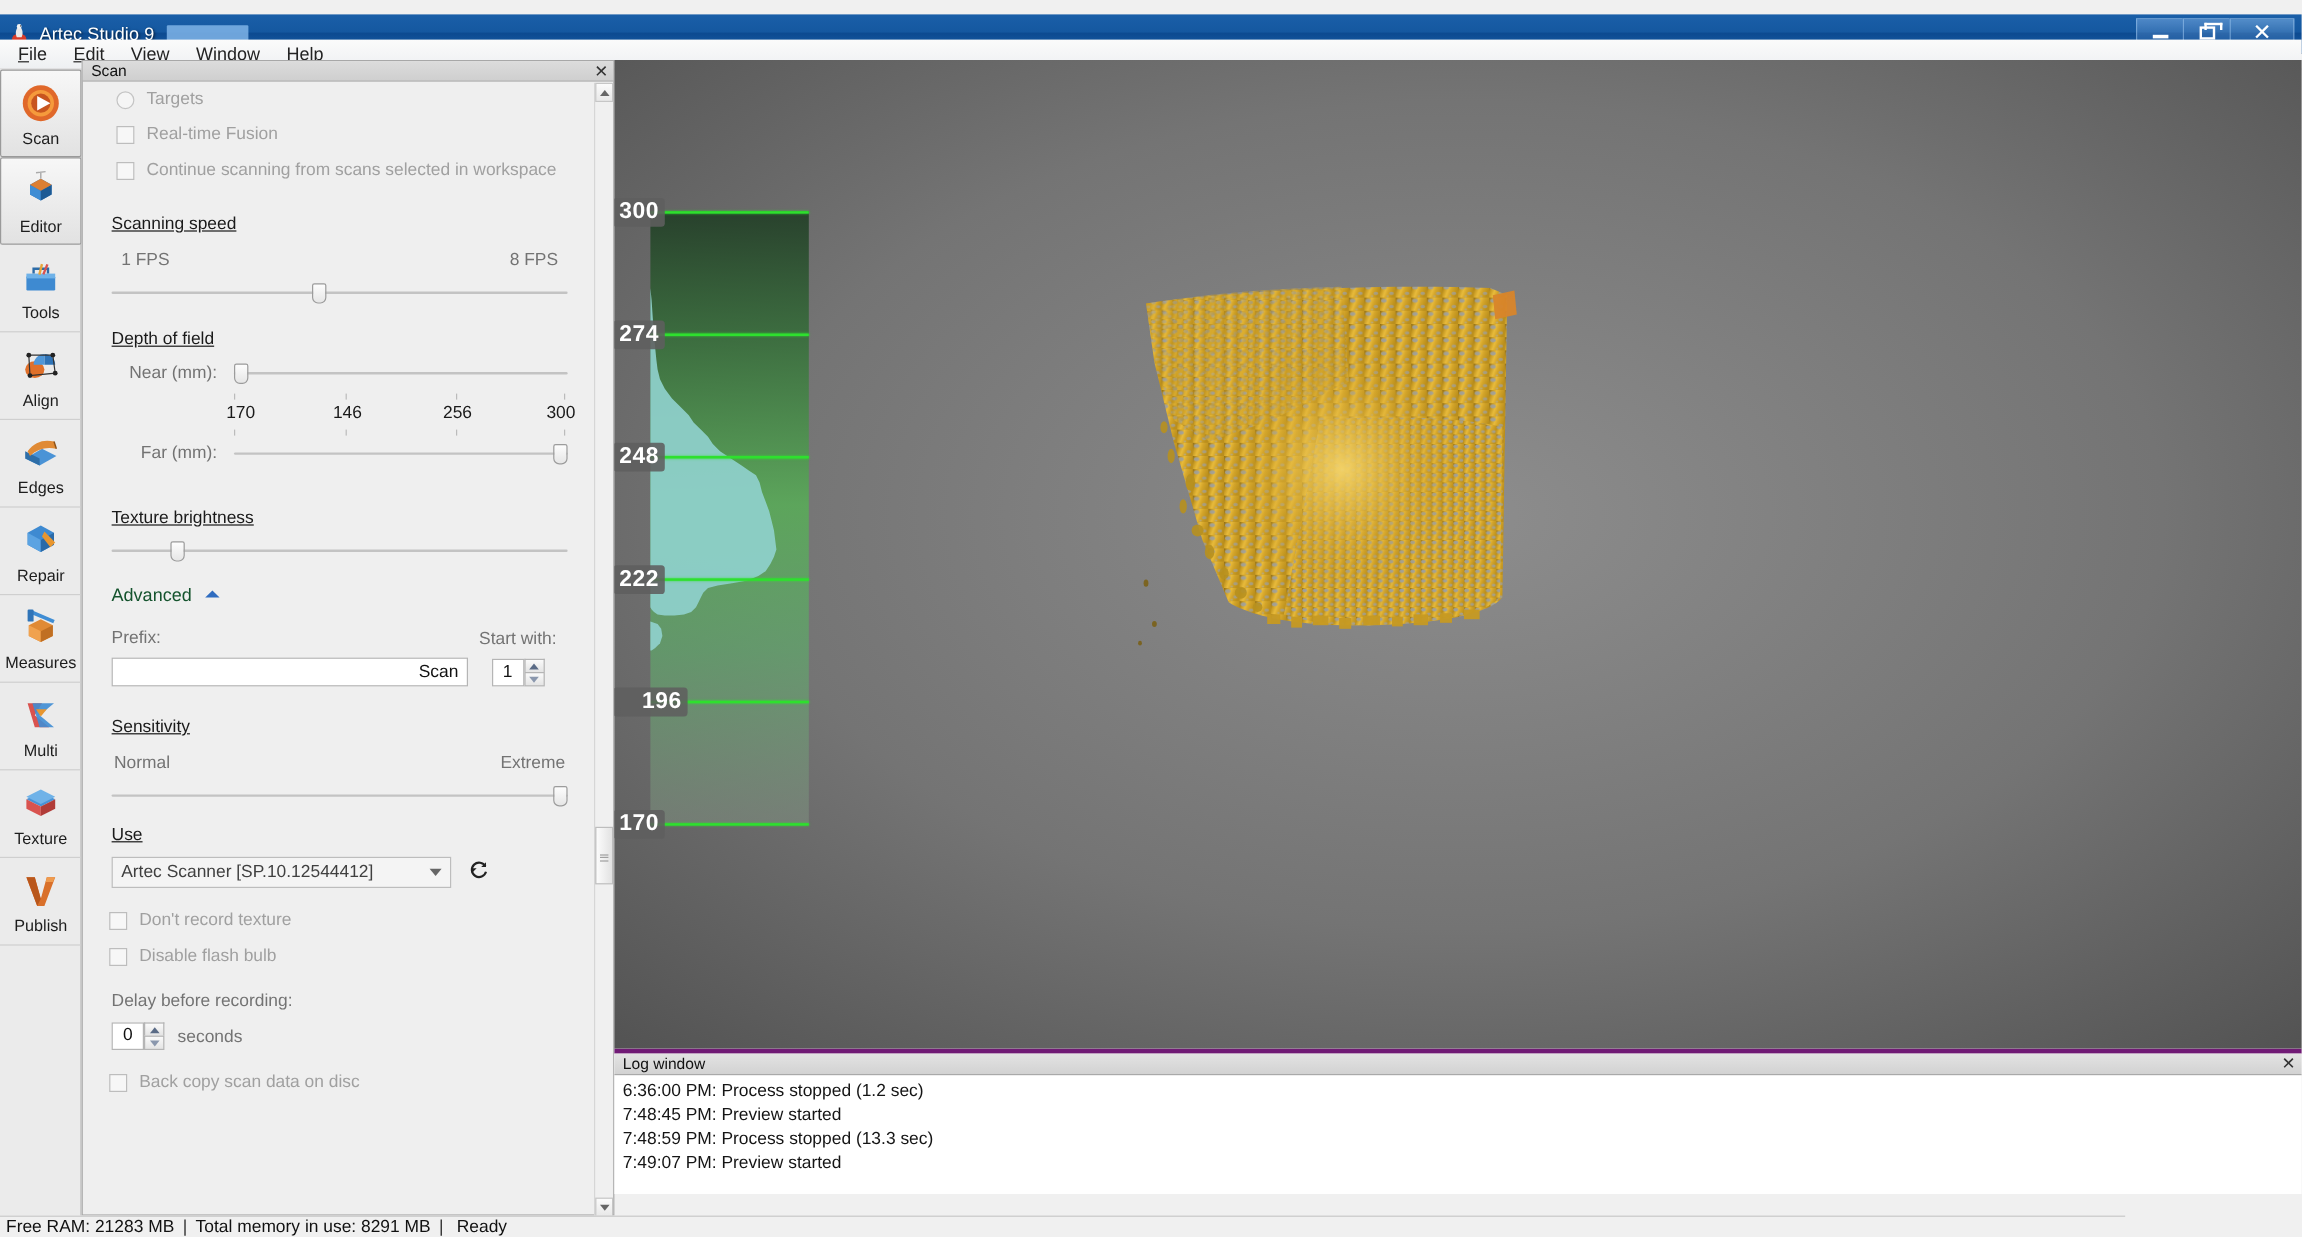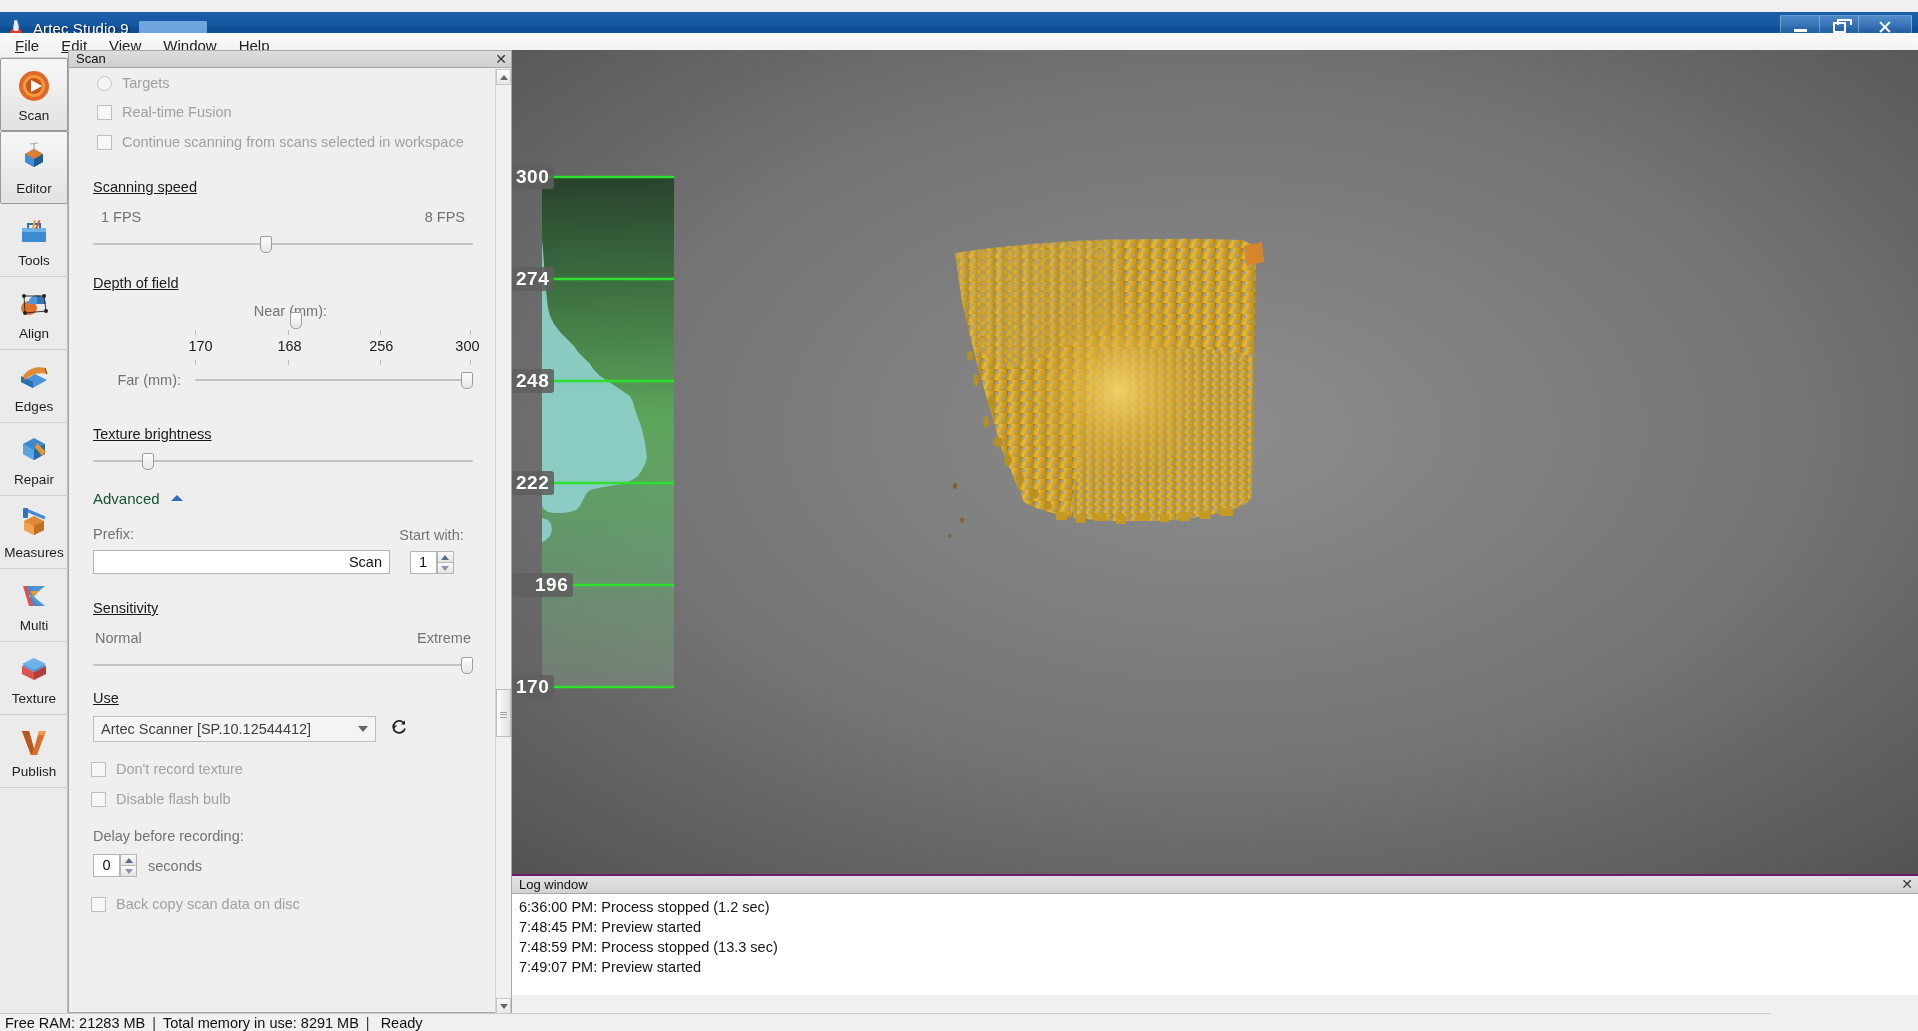--- a/index.html
+++ b/index.html
@@ -194,21 +194,21 @@
   }
   .depthlabel {
     position: absolute; transform: translate(0,-50%);
     background: rgba(95,95,95,0.88); color: #fff;
     font-size: 19px; font-weight: bold; padding: 1px 5px; border-radius: 3px;
     letter-spacing: 0.5px;
   }
   
   #logwin {
     position: absolute; left: 512px; top: 874px; width: 1406px; height: 121px;
-    background: #fff; border-top: 2px solid #701a75;
+    background: #fff; border-top: 4px solid #701a75;
   }
   #logtitle {
     height: 18px; background: linear-gradient(to bottom,#e3e3e3,#d2d2d2);
     border-bottom: 1px solid #a9a9a9;
     font-size: 13px; color: #111; padding-left: 7px; line-height: 17px; position: relative;
   }
   #logclose { position: absolute; right: 5px; top: 0; font-size: 14px; color: #333; line-height: 17px; }
   .logline { font-size: 14.5px; color: #151515; padding-left: 7px; line-height: 20px; }
   
   #statusbar {
@@ -410,39 +410,39 @@
         <span class="lbl">8 FPS</span>
       </div>
       <div class="slider-track" style="margin-top:18px;">
         <div class="slider-handle" style="left:44%;"></div>
       </div>
     </div>
 
     <div class="sec" style="margin-top:30px;">
       <div class="group-title">Depth of field</div>
 
-      <div style="display:flex;align-items:center;margin-top:12px;flex-direction:column;">
+      <div style="display:flex;align-items:center;margin-top:12px;">
         <span class="lbl" style="width:88px;text-align:right;">Near (mm):</span>
         <div style="flex:1;margin-left:14px;position:relative;">
           <div class="slider-track">
             <div class="slider-handle" style="left:0%;"></div>
           </div>
         </div>
       </div>
 
       <div style="margin-left:102px;margin-top:9px;">
         <div class="tickrow">
           <div class="tick" style="left:0%;"></div>
           <div class="tick" style="left:33.3%;"></div>
           <div class="tick" style="left:66.6%;"></div>
           <div class="tick" style="left:99%;"></div>
         </div>
         <div class="ticklabels">
           <span class="ticklabel" style="left:2%;">170</span>
-          <span class="ticklabel" style="left:34%;">168</span>
+          <span class="ticklabel" style="left:34%;">146</span>
           <span class="ticklabel" style="left:67%;">256</span>
           <span class="ticklabel" style="left:98%;">300</span>
         </div>
         <div class="tickrow" style="margin-top:2px;">
           <div class="tick" style="left:0%;"></div>
           <div class="tick" style="left:33.3%;"></div>
           <div class="tick" style="left:66.6%;"></div>
           <div class="tick" style="left:99%;"></div>
         </div>
       </div>

